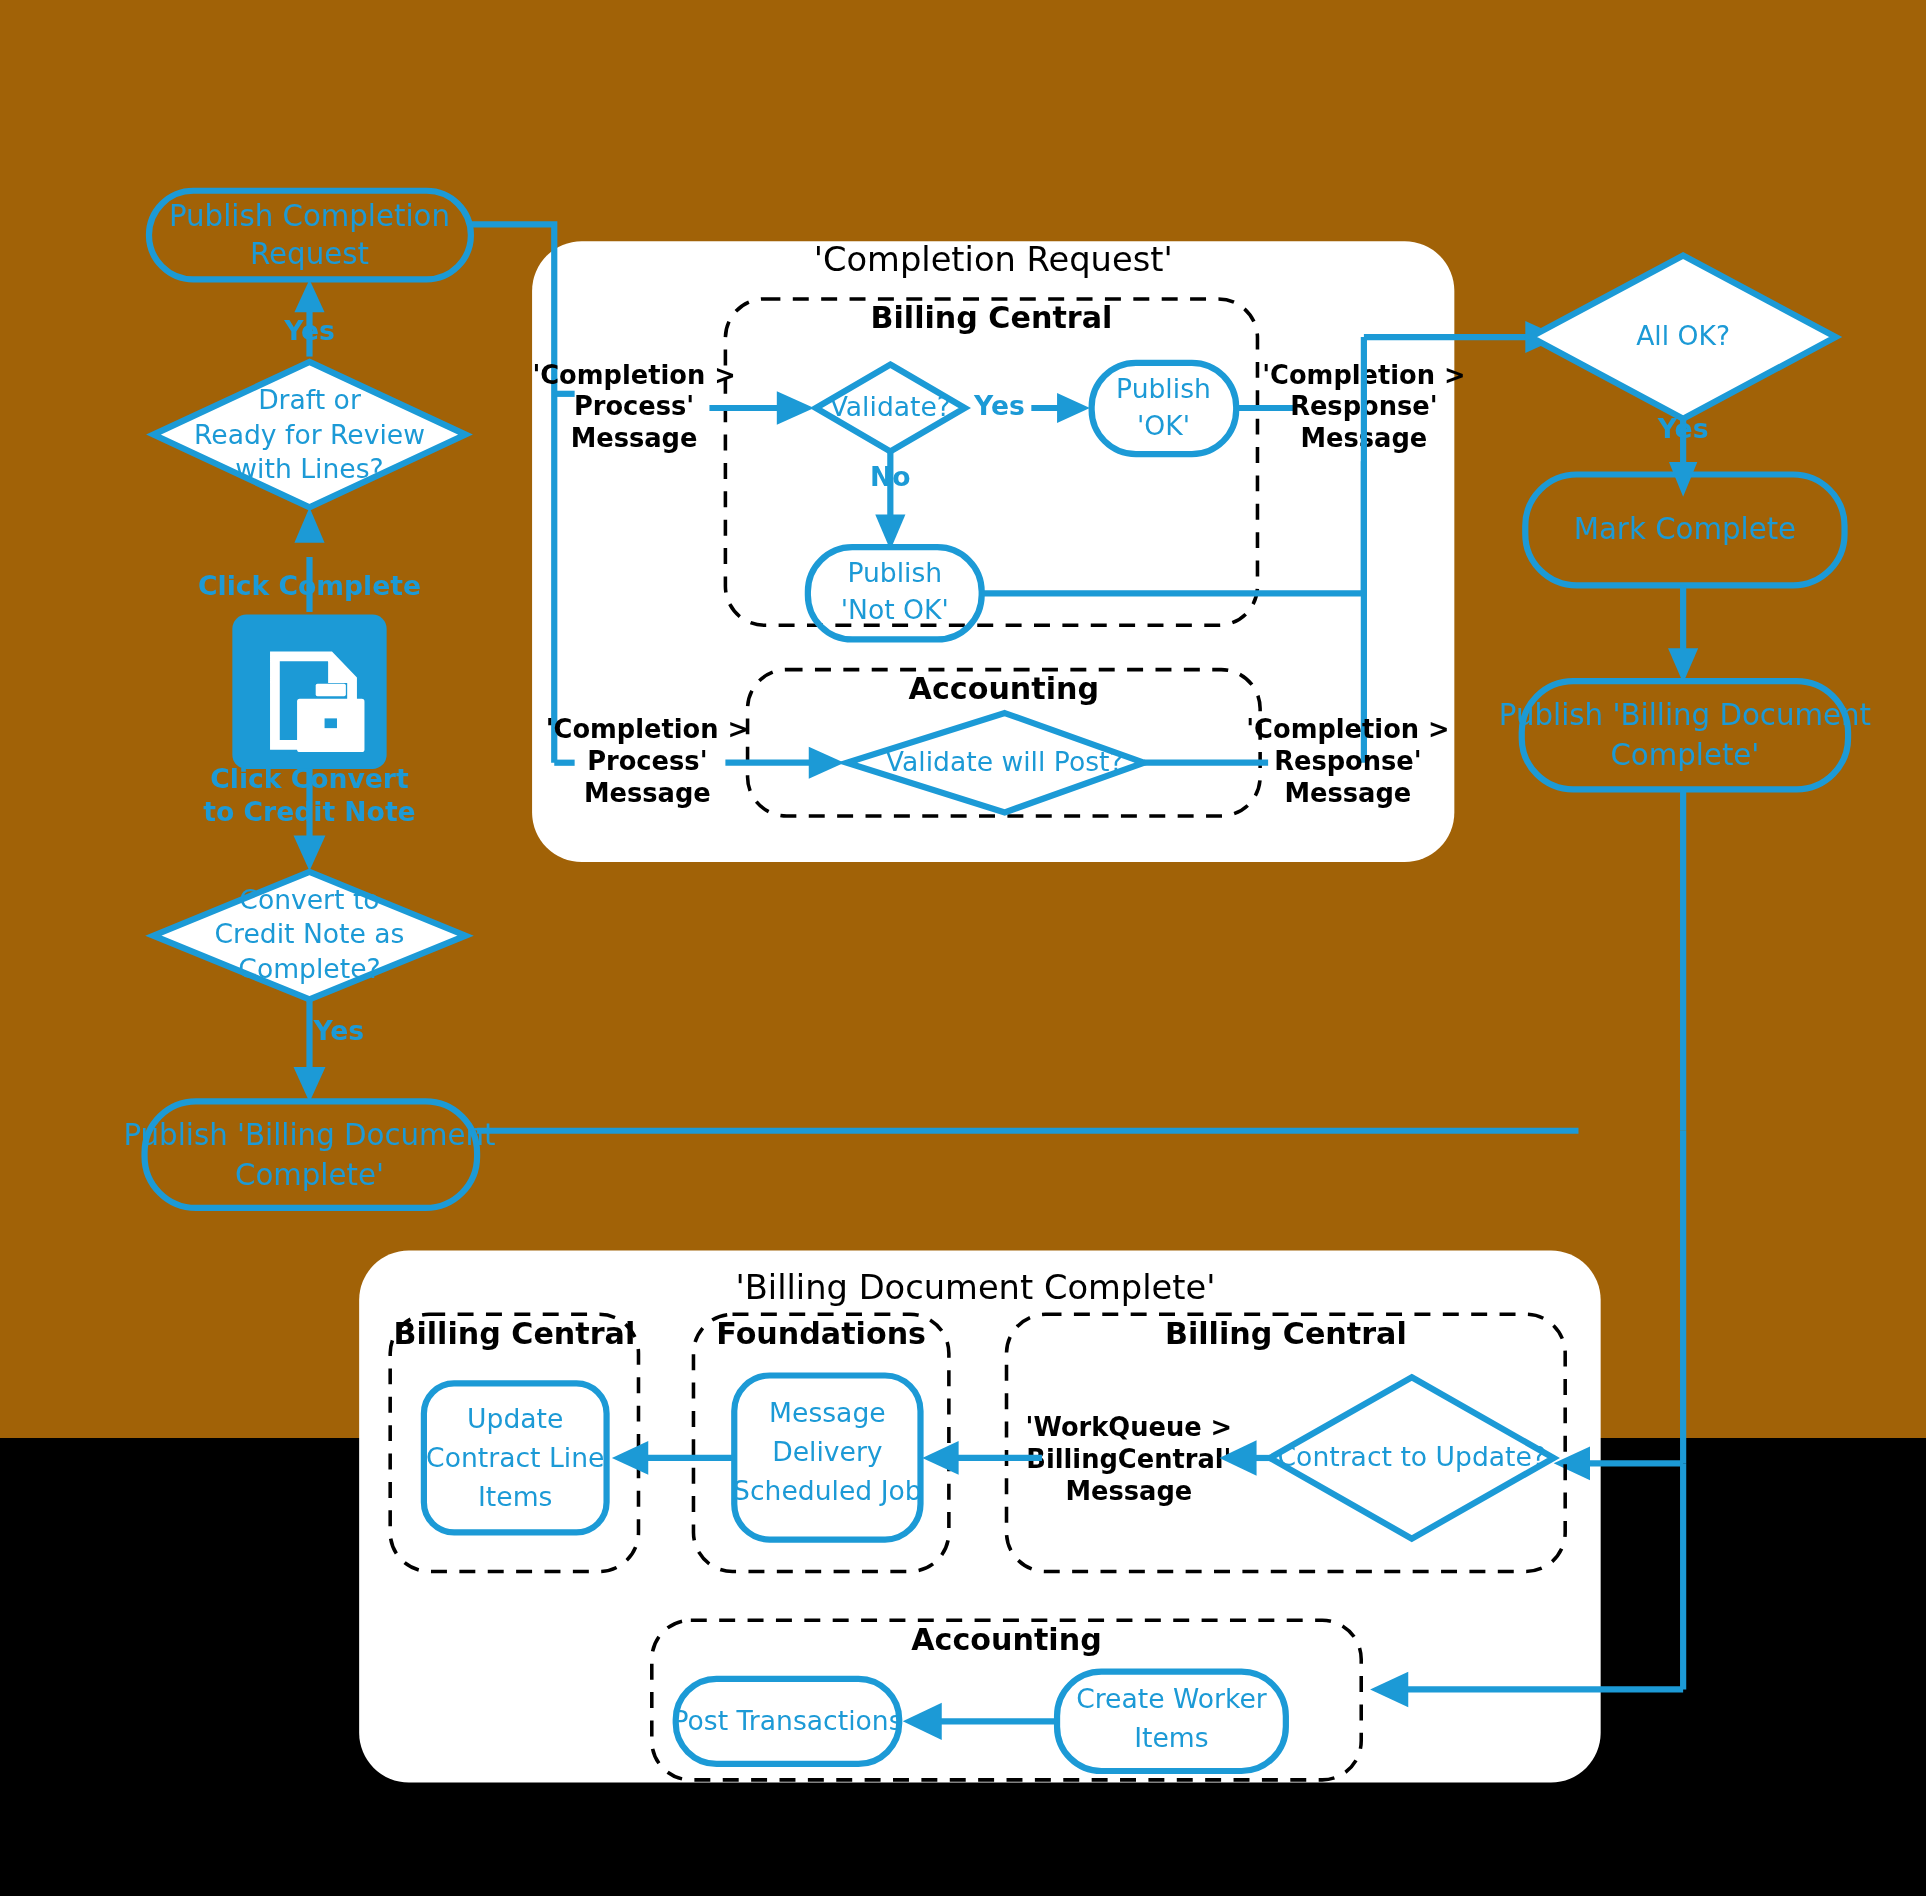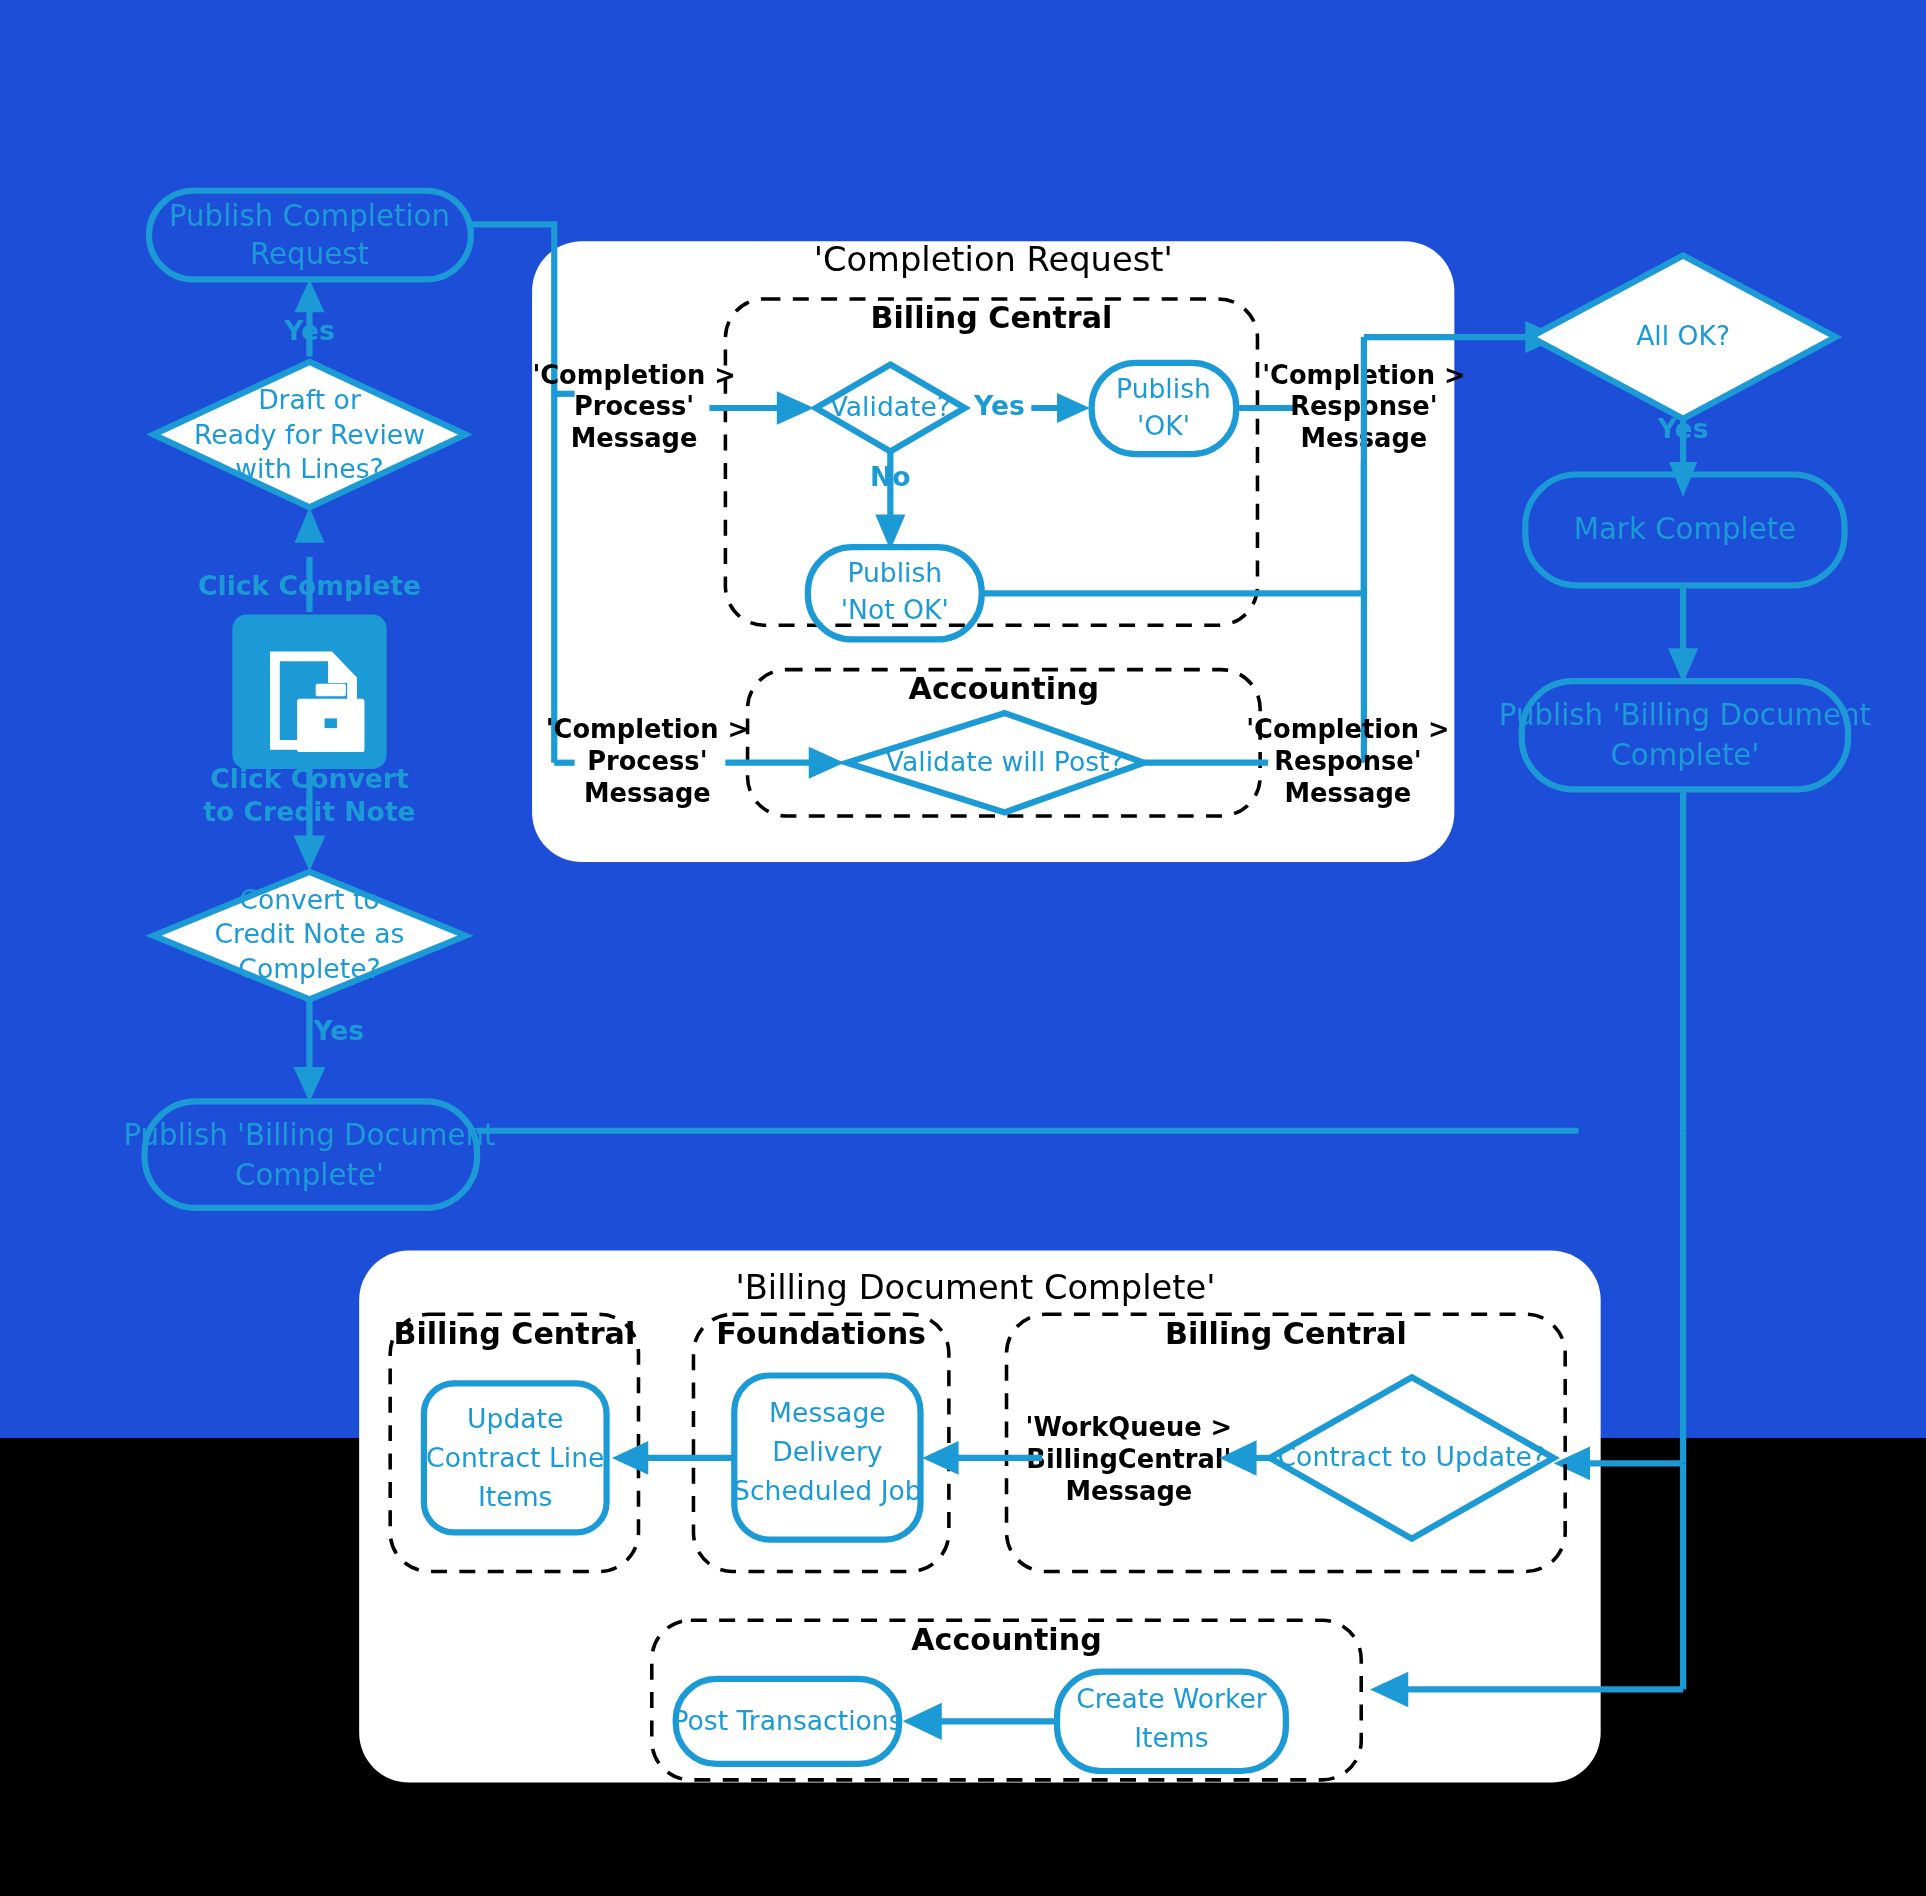--- a/index.html
+++ b/index.html
@@ -10,21 +10,21 @@
   body {
     width: 1927px;
     height: 1897px;
     overflow: hidden;
     font-family: "DejaVu Sans", sans-serif;
   }
   #stage {
     position: relative;
     width: 1927px;
     height: 1438px;
-    background: #1d4ed8;
+    background: #a16207;
   }
   svg#diagram {
     position: absolute;
     top: 0;
     left: 0;
     width: 1927px;
     height: 1897px;
   }
   .panel {
     fill: #ffffff;

